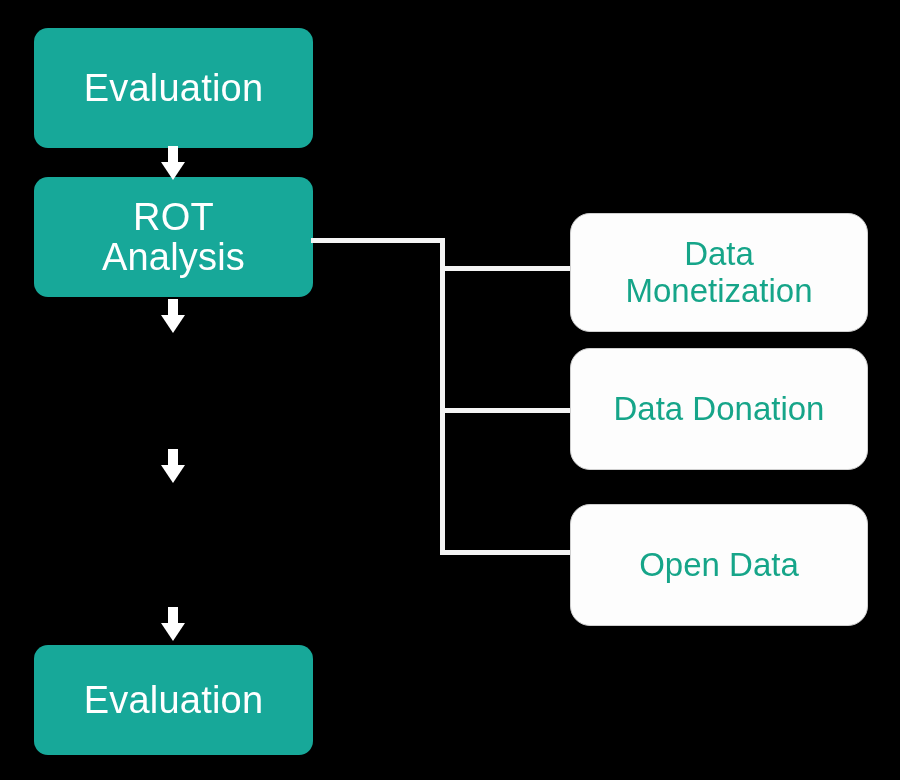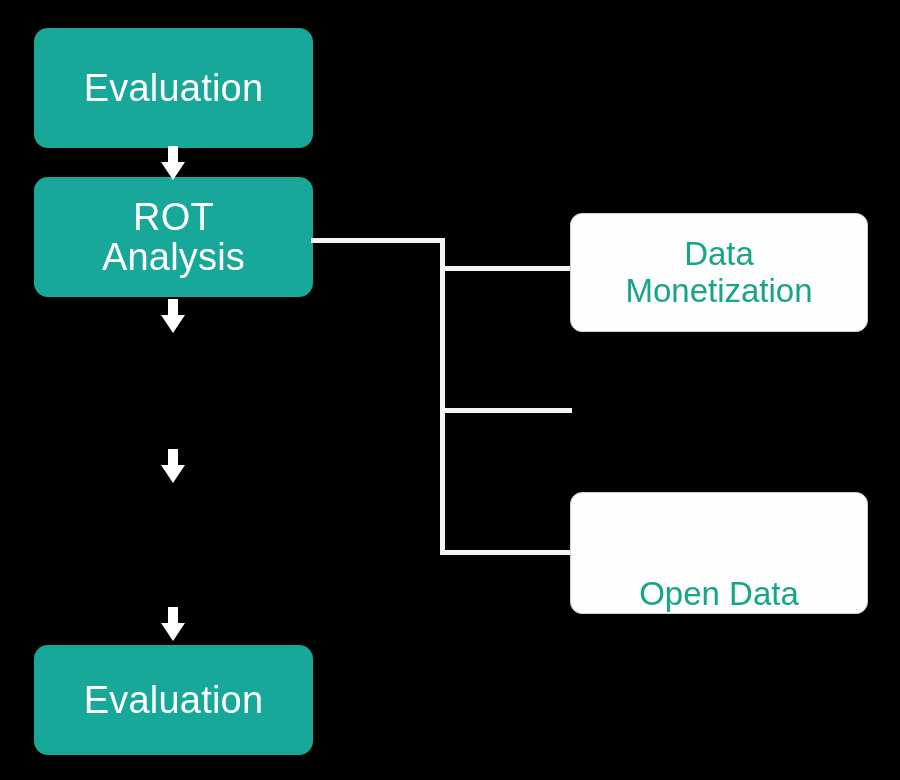--- a/index.html
+++ b/index.html
@@ -38,21 +38,21 @@
     white-space: pre-line;
   }
 
   
   .out-box {
     position: absolute;
     left: 570px;
     width: 298px;
     background: #fdfdfd;
     border: 1px solid #cfcfcf;
-    border-radius: 12px;
+    border-radius: 20px;
     display: flex;
     align-items: center;
     justify-content: center;
     box-sizing: border-box;
   }
   .out-label {
     color: #16a589;
     font-size: 33px;
     line-height: 1.12;
     text-align: center;
@@ -141,18 +141,21 @@
 
   <div class="conn conn-h" style="left:440px; top:408px; width:132px;"></div>
 
   <div class="conn conn-h" style="left:440px; top:550px; width:132px;"></div>
 
   <div class="out-box" style="top:213px; height:119px;">
     <span class="out-label">Data
 Monetization</span>
   </div>
 
+  <div class="out-box" style="top:348px; height:122px;">
+    <span class="out-label">Data Donation</span>
+  </div>
 
-  <div class="out-box" style="top:492px; height:122px;align-items:flex-end;">
+  <div class="out-box" style="top:504px; height:122px;">
     <span class="out-label">Open Data</span>
   </div>
 
 </div>
 
 </body></html>

